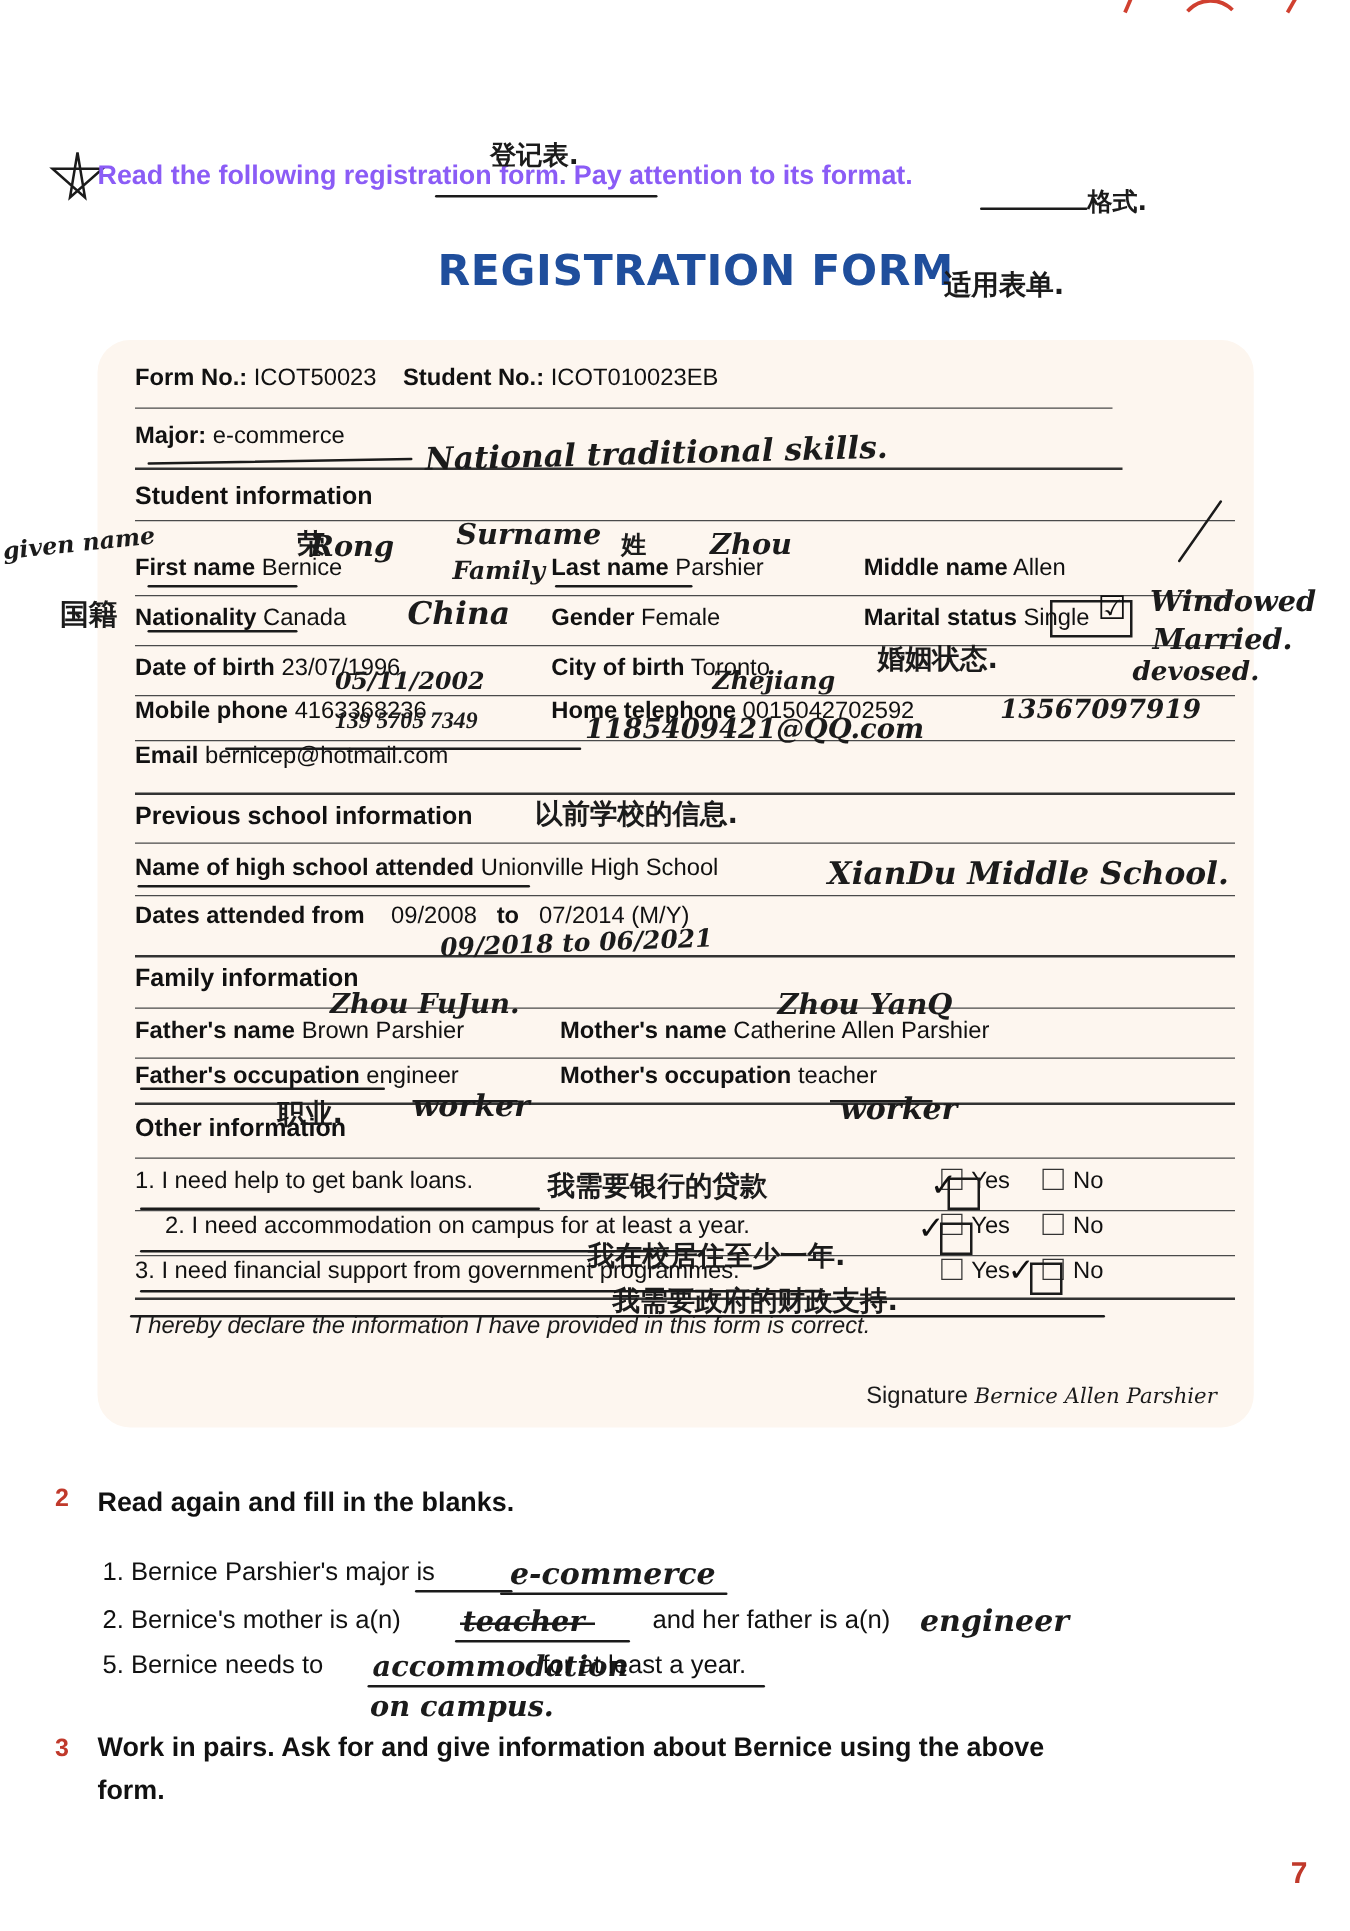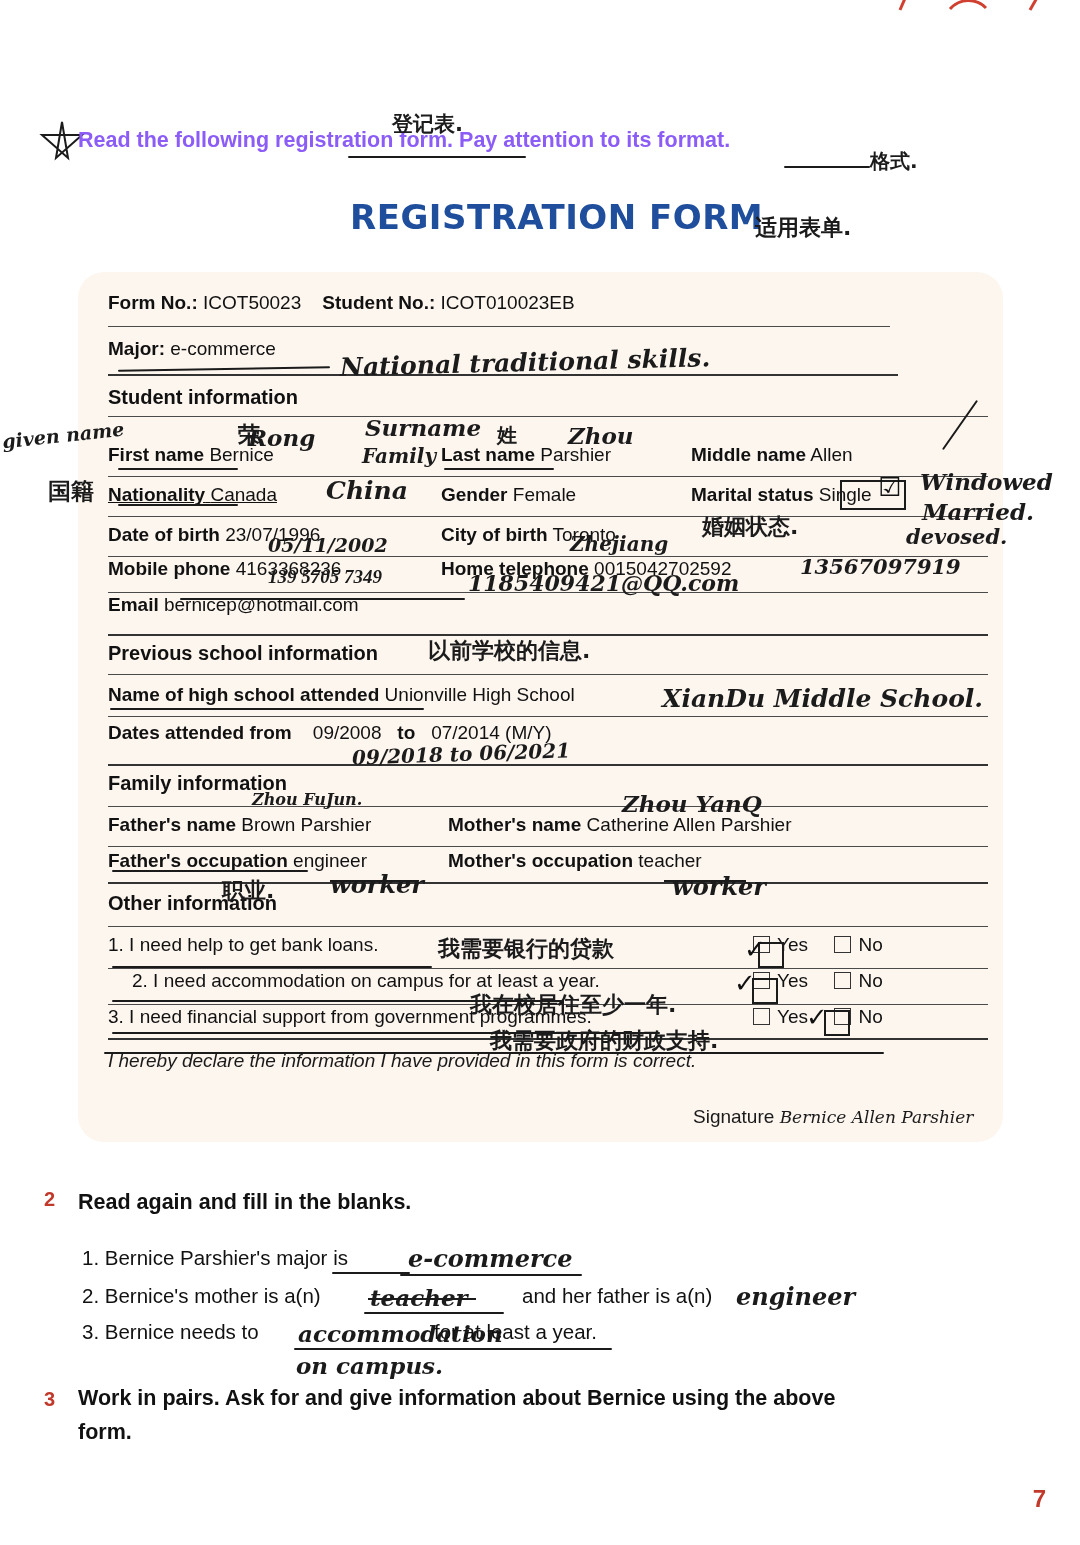--- a/index.html
+++ b/index.html
@@ -253,21 +253,21 @@
     <div class="row" style="left:333px; top:158px;">
       <span class="lbl">Last name</span>
       <span class="val">Parshier</span>
     </div>
     <div class="row" style="left:583px; top:158px;">
       <span class="lbl">Middle name</span>
       <span class="val">Allen</span>
     </div>
     <div class="hline" style="left:0; top:190px; width:880px;"></div>
 
-    <div class="row" style="top:198px;text-decoration:underline;">
+    <div class="row" style="top:198px;">
       <span class="lbl">Nationality</span>
       <span class="val">Canada</span>
     </div>
     <div class="row" style="left:333px; top:198px;">
       <span class="lbl">Gender</span>
       <span class="val">Female</span>
     </div>
     <div class="row" style="left:583px; top:198px;">
       <span class="lbl">Marital status</span>
       <span class="val">Single</span>
@@ -412,21 +412,21 @@
   <div class="hw" style="left:800px; top:554px; font-size:21px;">13567097919</div>
 
   <div class="hw" style="left:468px; top:570px; font-size:22px;">1185409421@QQ.com</div>
   <div class="ul-hand" style="left:180px; top:598px; width:285px;"></div>
 
   <div class="hw-cn" style="left:428px; top:636px; font-size:22px;">以前学校的信息.</div>
   <div class="hw" style="left:662px; top:684px; font-size:25px;">XianDu Middle School.</div>
   <div class="hw" style="left:352px; top:742px; font-size:20px; transform:rotate(-2deg);">09/2018  to  06/2021</div>
   <div class="ul-hand" style="left:110px; top:708px; width:314px;"></div>
 
-  <div class="hw" style="left:252px; top:790px; font-size:16px;">Zhou FuJun.</div>
+  <div class="hw" style="left:264px; top:790px; font-size:22px;">Zhou FuJun.</div>
   <div class="hw" style="left:622px; top:790px; font-size:23px;">Zhou YanQ</div>
   <div class="hw-cn" style="left:222px; top:876px; font-size:22px;">职业.</div>
   <div class="hw" style="left:330px; top:870px; font-size:24px;">worker</div>
   <div class="hw" style="left:672px; top:872px; font-size:24px;">worker</div>
   <div class="ul-hand" style="left:112px; top:870px; width:196px;"></div>
   <div class="strike" style="left:330px; top:880px; width:84px;"></div>
   <div class="strike" style="left:664px; top:880px; width:82px;"></div>
 
   <div class="hw-cn" style="left:438px; top:934px; font-size:22px;">我需要银行的贷款</div>
   <div class="ul-hand" style="left:112px; top:966px; width:320px;"></div>
@@ -452,21 +452,21 @@
   <div class="ul-hand" style="left:400px; top:1274px; width:182px;"></div>
   <div class="ul-hand" style="left:332px; top:1272px; width:78px;"></div>
 
   <div class="ex-item" style="left:82px; top:1284px;">2. Bernice's mother is a(n)</div>
   <div class="hw" style="left:370px; top:1284px; font-size:23px;">teacher</div>
   <div class="ex-item" style="left:522px; top:1284px;">and her father is a(n)</div>
   <div class="hw" style="left:736px; top:1282px; font-size:24px;">engineer</div>
   <div class="ul-hand" style="left:364px; top:1312px; width:140px;"></div>
   <div class="strike" style="left:368px; top:1298px; width:108px;"></div>
 
-  <div class="ex-item" style="left:82px; top:1320px;">3. Bernice needs to</div>
+  <div class="ex-item" style="left:82px; top:1320px;">5. Bernice needs to</div>
   <div class="hw" style="left:298px; top:1320px; font-size:23px;">accommodation</div>
   <div class="ex-item" style="left:434px; top:1320px;">for at least a year.</div>
   <div class="ul-hand" style="left:294px; top:1348px; width:318px;"></div>
   <div class="hw" style="left:296px; top:1352px; font-size:23px;">on campus.</div>
 
   <div class="ex-num" style="left:44px; top:1388px;">3</div>
   <div class="ex-head" style="left:78px; top:1386px;">Work in pairs. Ask for and give information about Bernice using the above</div>
   <div class="ex-head" style="left:78px; top:1420px;">form.</div>
 
   <div class="page-num">7</div>

